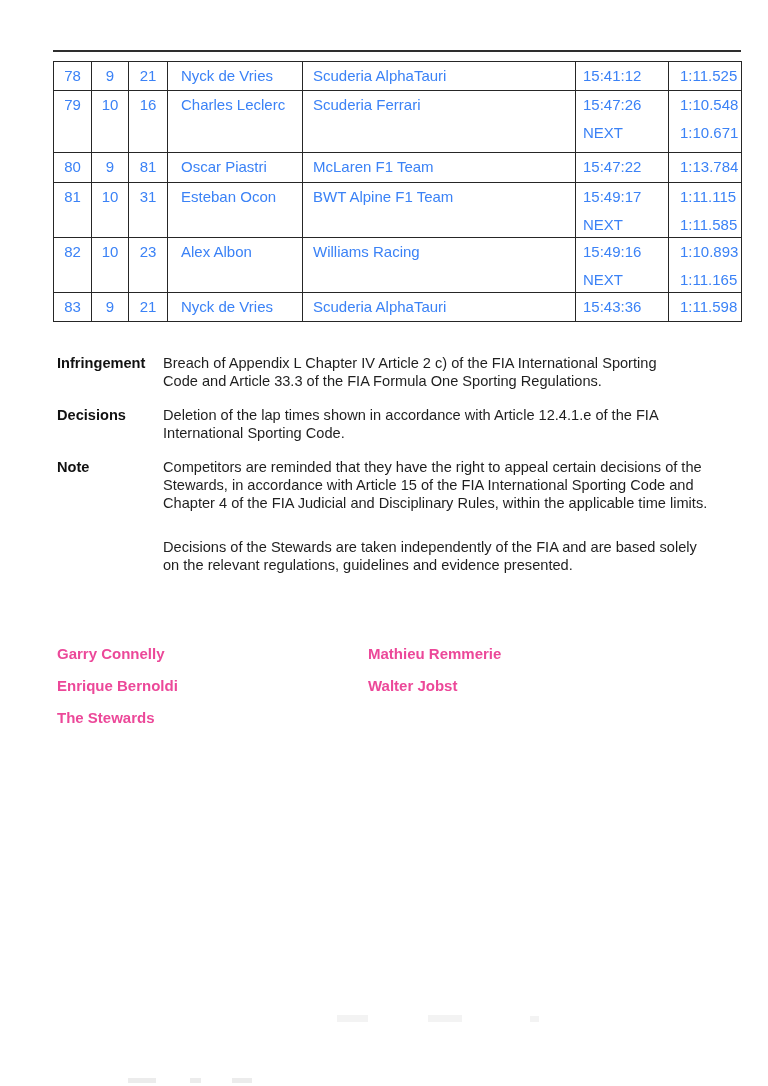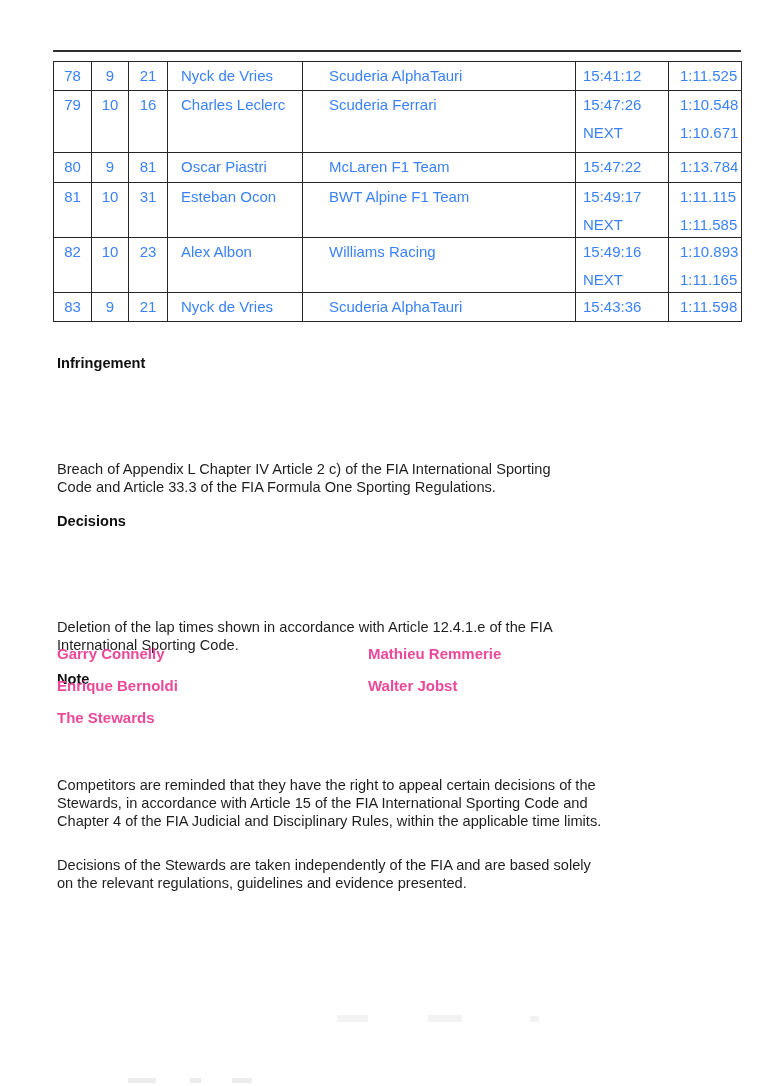--- a/index.html
+++ b/index.html
@@ -39,36 +39,36 @@
     line-height: 18px;
     overflow: hidden;
     white-space: nowrap;
   }
   tr.h-s  { height: 29px; }
   tr.h-s2 { height: 30px; }
   tr.h-d  { height: 55px; }
   tr.h-d2 { height: 62px; }
   td.c-num  { text-align: center; }
   td.c-text { padding-left: 13px; margin-top: 21px; }
-  td.c-team { padding-left: 26px; }
+  td.c-team { padding-left: 10px; }
   td.c-time { padding-left: 7px; }
   td.c-lap  { padding-left: 11px; }
   td .line { display: block; }
   td .line2 { display: block; margin-top: 10px; }
 
   
   .sections {
     position: absolute;
     left: 57px; top: 354px;
     width: 660px;
     font-size: 14.6px;
     line-height: 18px;
     color: #1f1f1f;
   }
-  .section { display: flex; margin-bottom: 16px; flex-direction: column; }
+  .section { display: flex; margin-bottom: 16px; }
   .section .label {
     width: 106px;
     flex: 0 0 106px;
     font-weight: bold;
     color: #111;
   }
   .section .content { flex: 1; }
   .section .content p { white-space: pre-line; }
   .section .content p + p { margin-top: 26px; }
 

